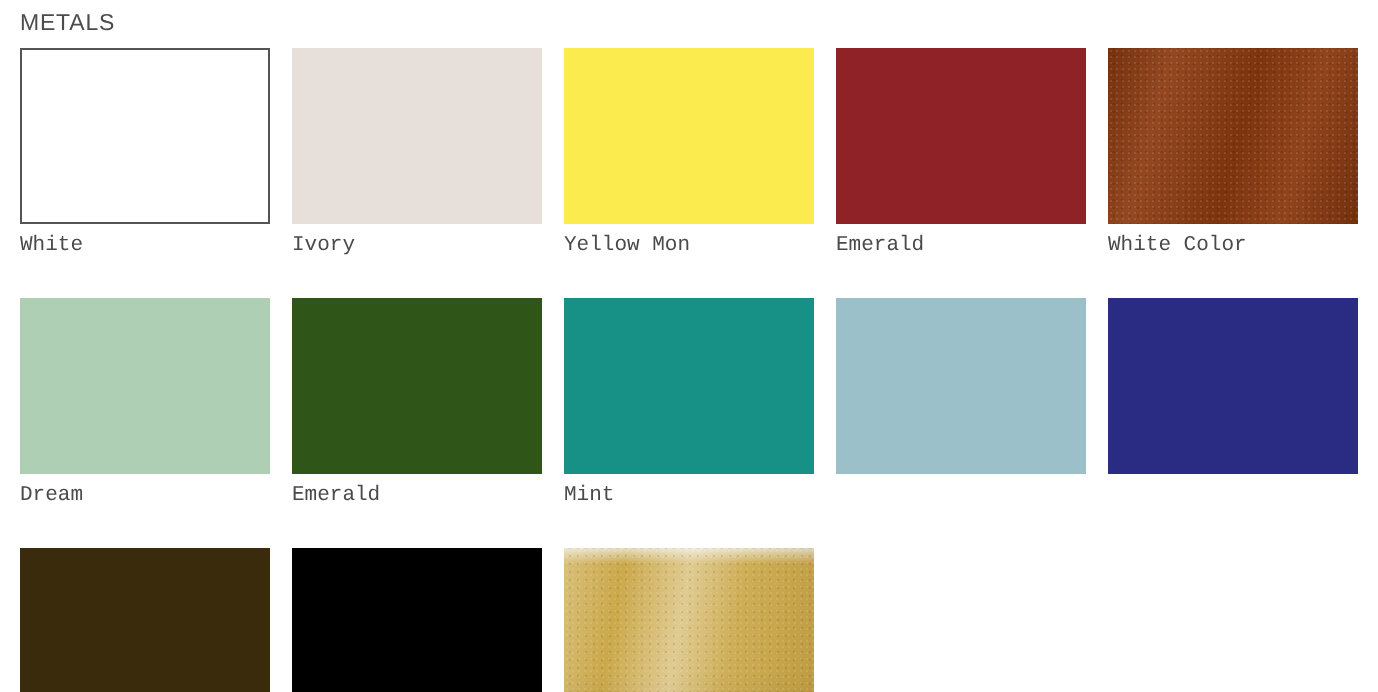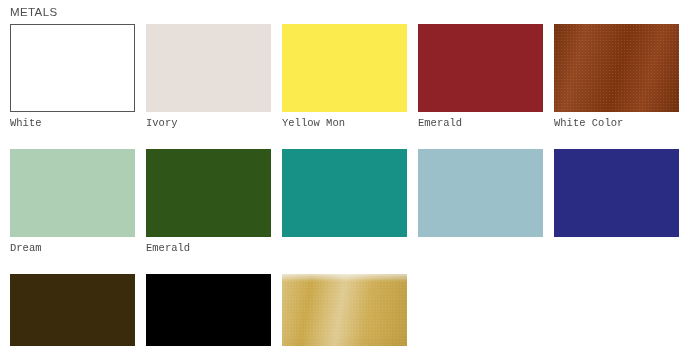--- a/index.html
+++ b/index.html
@@ -139,20 +139,21 @@
       <div class="swatch-cell">
         <div class="swatch-chip" style="background: rgb(175, 207, 180);"></div>
         <div class="swatch-label" style="color: rgb(74, 74, 74);">Dream</div>
       </div>
       <div class="swatch-cell">
         <div class="swatch-chip" style="background: rgb(47, 85, 24);"></div>
         <div class="swatch-label" style="color: rgb(74, 74, 74);">Emerald</div>
       </div>
       <div class="swatch-cell">
         <div class="swatch-chip" style="background: rgb(23, 145, 134);"></div>
+        <div class="swatch-label" style="color: rgb(74, 74, 74);">Mint</div>
       </div>
       <div class="swatch-cell">
         <div class="swatch-chip" style="background: rgb(155, 192, 201);"></div>
       </div>
       <div class="swatch-cell">
         <div class="swatch-chip" style="background: rgb(42, 44, 131);"></div>
       </div>
       <div class="swatch-cell">
         <div class="swatch-chip" style="background: rgb(58, 43, 12);"></div>
       </div>

